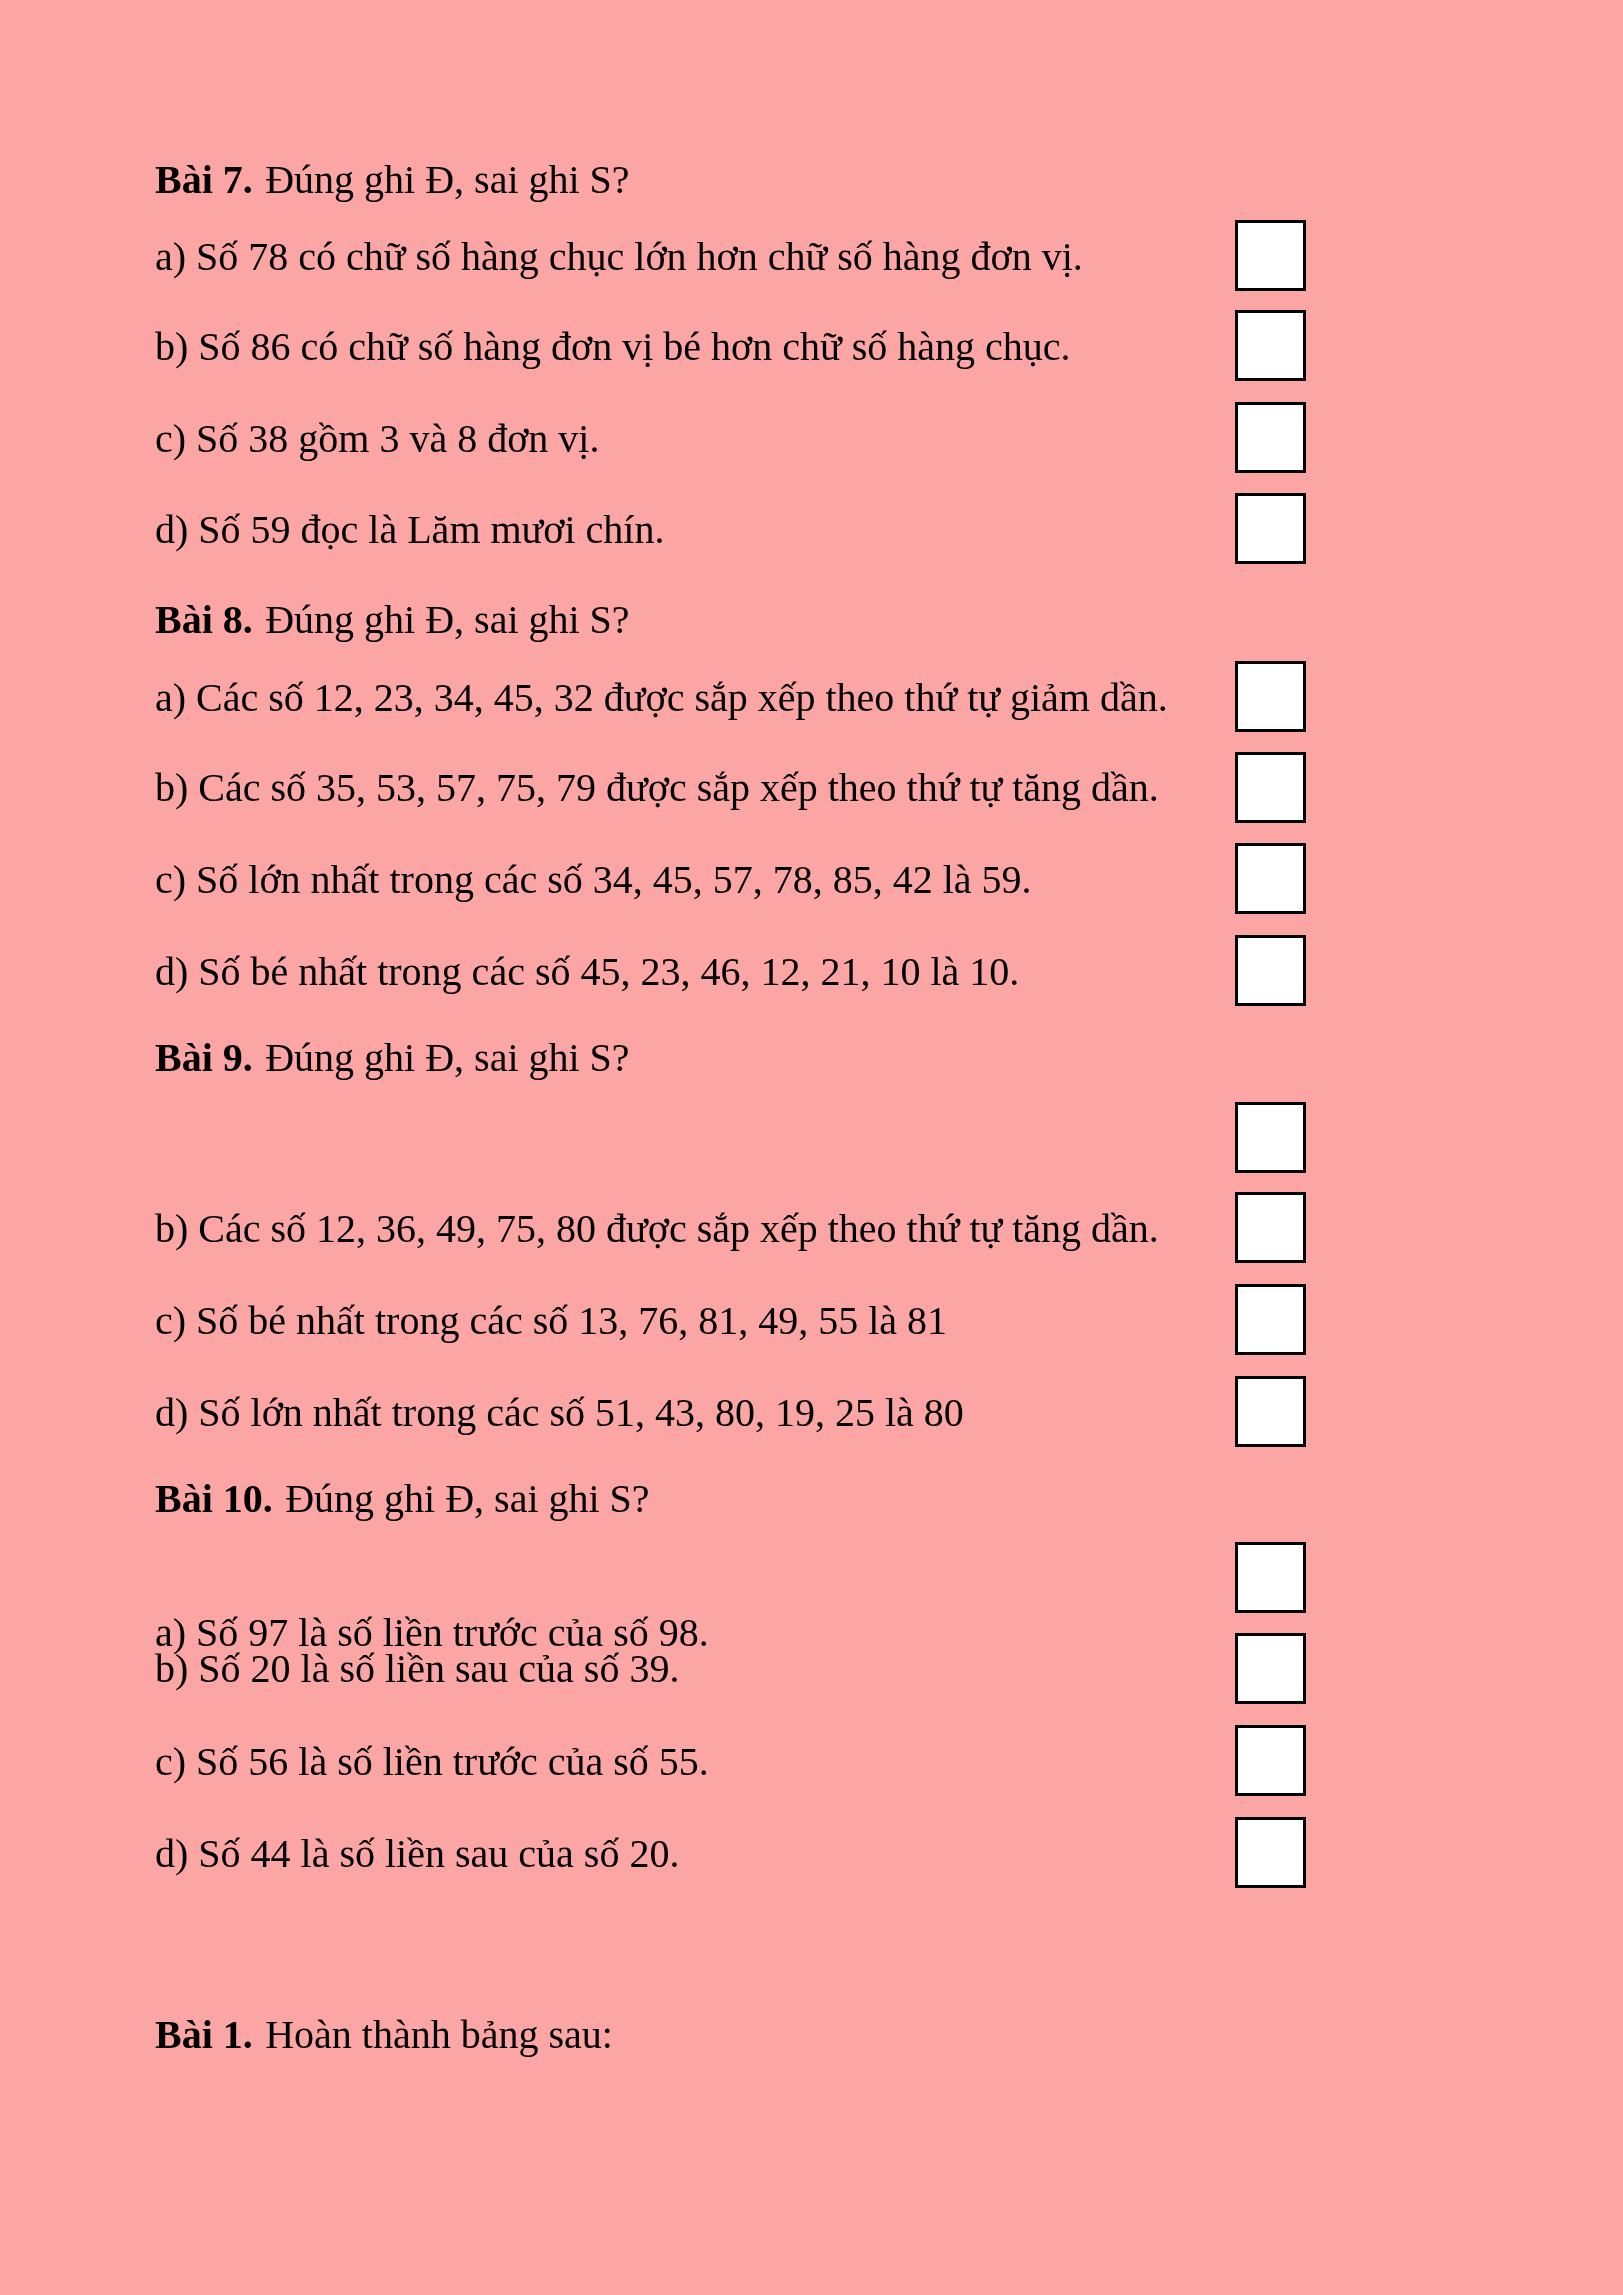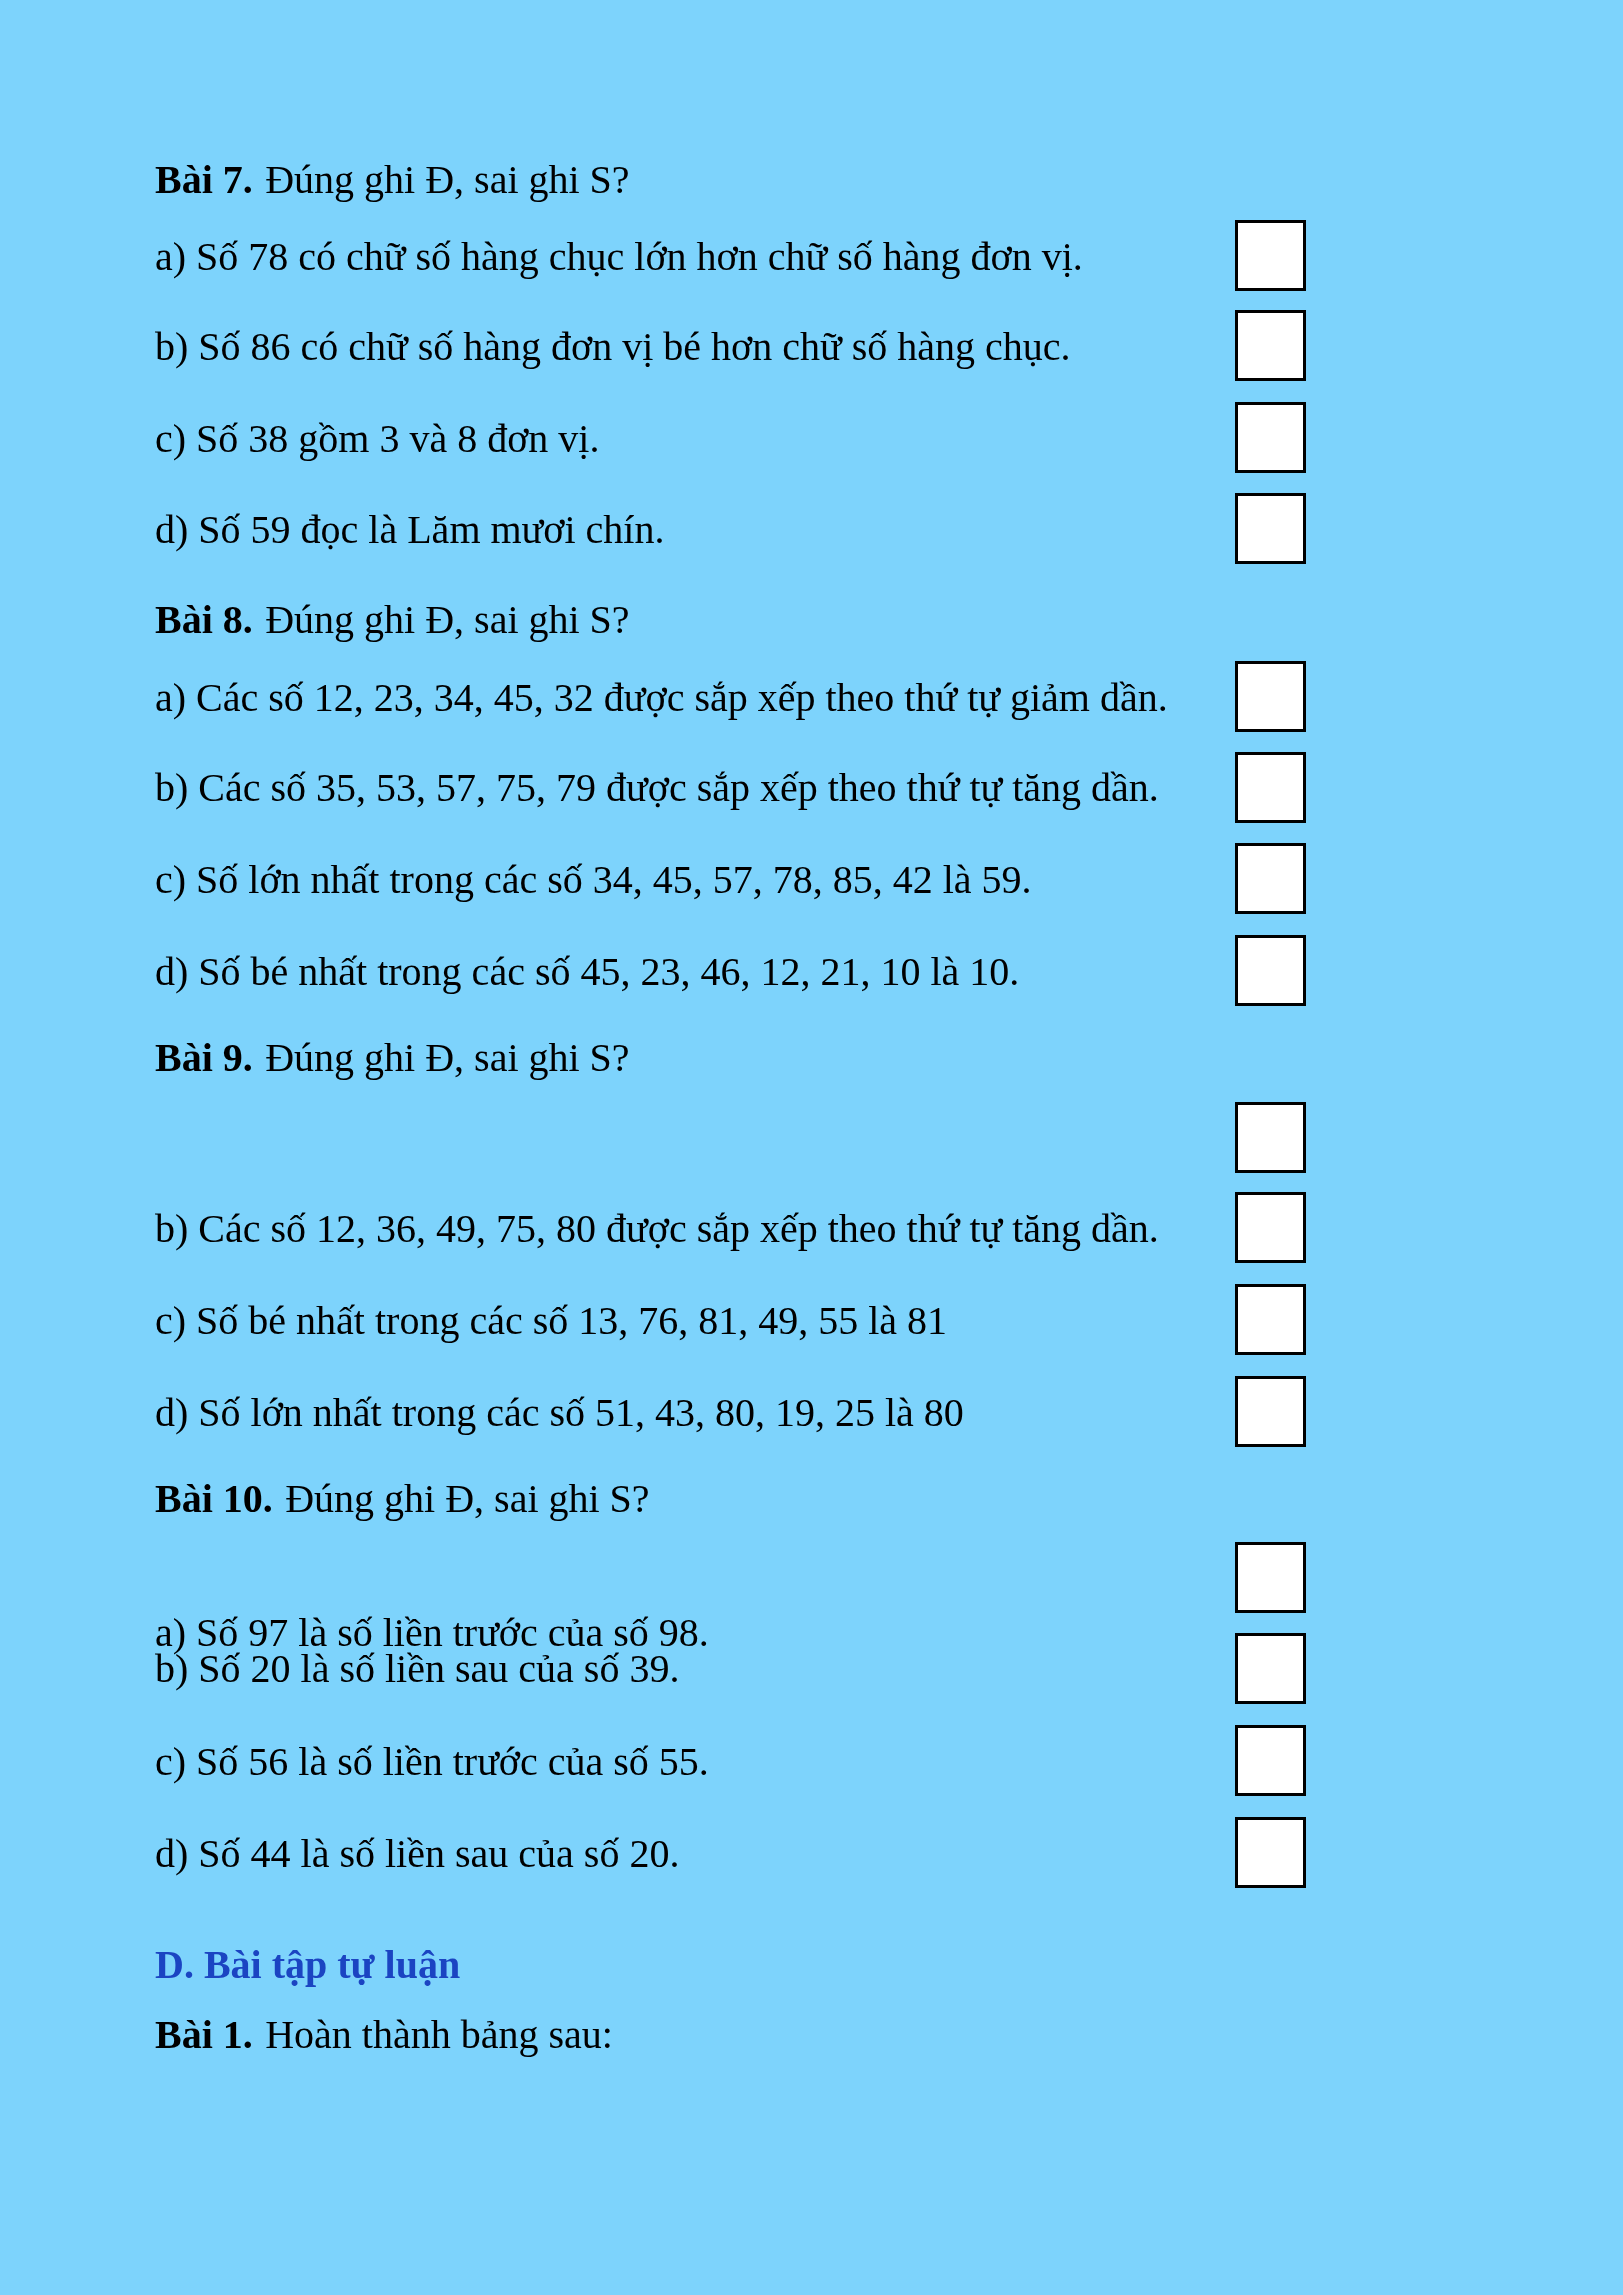--- a/index.html
+++ b/index.html
@@ -4,21 +4,21 @@
 <style>
   html, body {
     margin: 0;
     padding: 0;
     background: #ffffff;
   }
   .page {
     position: relative;
     width: 1623px;
     height: 2295px;
-    background: #7dd3fc;
+    background: #fca5a5;
     font-family: "Liberation Serif", "DejaVu Serif", serif;
     font-size: 40px;
     color: #000000;
     overflow: hidden;
   }
   .line {
     position: absolute;
     left: 155px;
     line-height: 49px;
     white-space: nowrap;
@@ -78,17 +78,16 @@
   <div class="line" style="top:1474px"><span class="b">Bài 10.</span> <span>Đúng ghi Đ, sai ghi S?</span></div>
   <div class="line" style="top:1608px">a) Số 97 là số liền trước của số 98.</div>
   <div class="line" style="top:1644px">b) Số 20 là số liền sau của số 39.</div>
   <div class="line" style="top:1737px">c) Số 56 là số liền trước của số 55.</div>
   <div class="line" style="top:1829px">d) Số 44 là số liền sau của số 20.</div>
   <div class="checkbox" style="top:1542px"></div>
   <div class="checkbox" style="top:1633px"></div>
   <div class="checkbox" style="top:1725px"></div>
   <div class="checkbox" style="top:1817px"></div>
 
-  <div class="line dheading" style="top:1940px">D. Bài tập tự luận</div>
   <div class="line" style="top:2010px"><span class="b">Bài 1.</span> <span>Hoàn thành bảng sau:</span></div>
 
 </div>
 
 
 </body></html>

